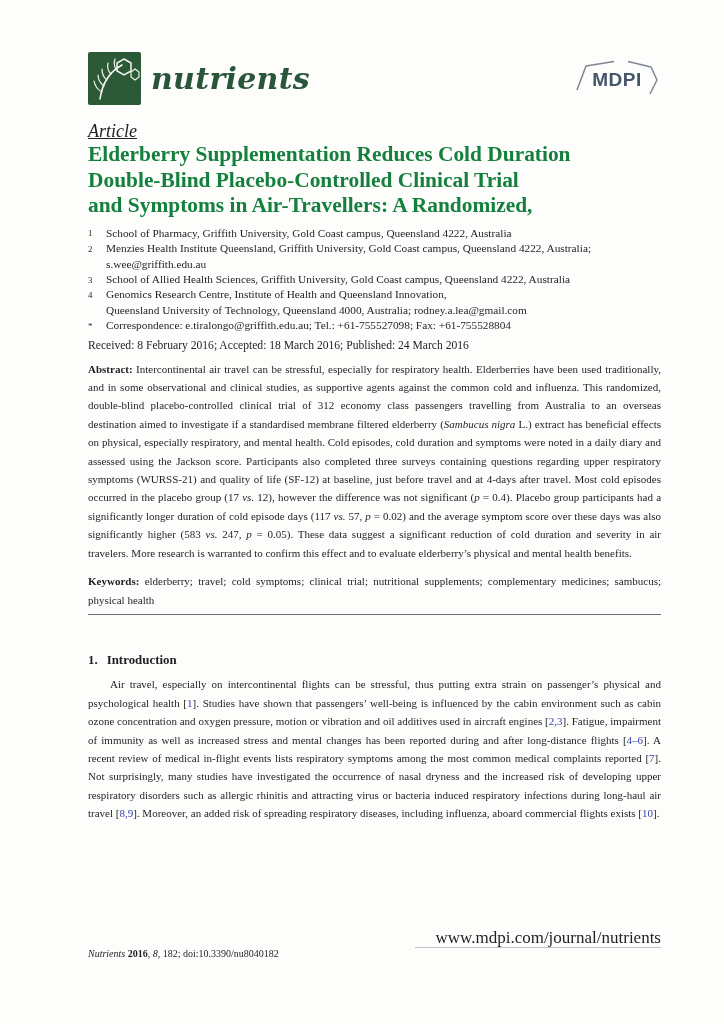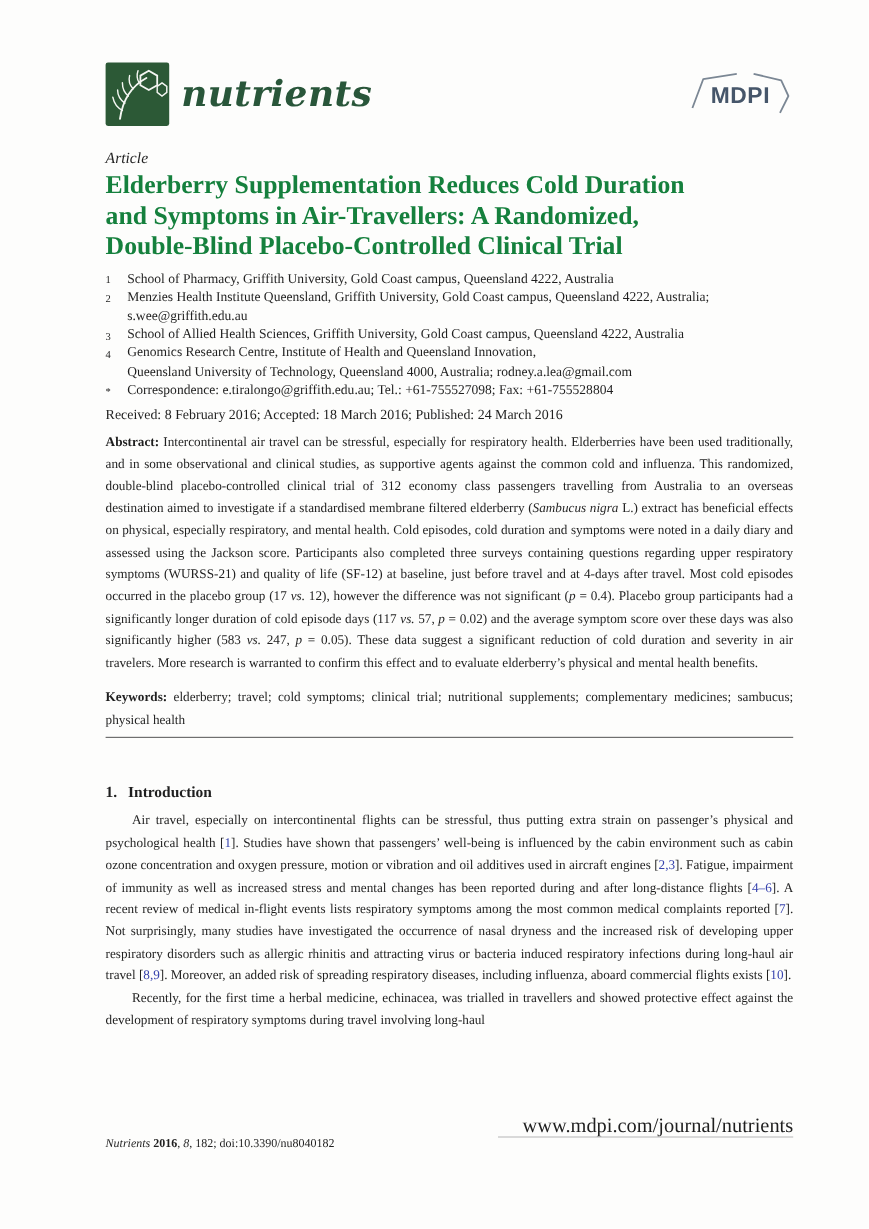--- a/index.html
+++ b/index.html
@@ -21,21 +21,21 @@
   .logo-box svg { display: block; }
   .journal-name {
     font-family: "DejaVu Serif", serif;
     font-style: italic; font-weight: bold;
     font-size: 30px; color: #29563a;
     margin-left: 10px; letter-spacing: 0.3px;
   }
   .mdpi-logo svg { display: block; }
 
   
-  .article-label { margin-top: 19px; font-style: italic; font-size: 13px; line-height: 15px; }
+  .article-label { margin-top: 19px; font-style: italic; font-size: 18px; line-height: 15px; text-decoration: underline; }
   .title { margin: 3px 0 0 0; font-size: 21.4px; line-height: 25.6px; font-weight: bold; color: #15803d; }
   .title .tline { display: block; }
   .authors { margin: 11px 0 0 0; font-weight: bold; font-size: 12.6px; line-height: 16px; }
   sup.rsup { font-size: 61%; line-height: 0; position: relative; top: -0.45em; }
   .affiliations { margin-top: 7px; font-size: 11.3px; line-height: 15.4px; }
   .aff-row { display: flex; }
   .aff-marker { flex: 0 0 18px; font-size: 8.8px; position: relative; top: 0.5px; }
   .aff-text span { display: block; }
   .dates { margin: 4px 0 0 0; font-size: 11.6px; line-height: 15px; }
 
@@ -90,22 +90,22 @@
           </g>
           <text x="44" y="28" text-anchor="middle" font-family="Liberation Sans, sans-serif" font-size="19" font-weight="bold" fill="#46566a" letter-spacing="0.5">MDPI</text>
         </svg>
       </div>
     </div>
 
     <div class="article-label">Article</div>
 
     <h1 class="title">
       <span class="tline">Elderberry Supplementation Reduces Cold Duration</span>
+      <span class="tline">Double-Blind Placebo-Controlled Clinical Trial</span>
       <span class="tline">and Symptoms in Air-Travellers: A Randomized,</span>
-      <span class="tline">Double-Blind Placebo-Controlled Clinical Trial</span>
     </h1>
 
 
     <div class="affiliations">
       <div class="aff-row">
         <span class="aff-marker">1</span>
         <span class="aff-text">
             <span>School of Pharmacy, Griffith University, Gold Coast campus, Queensland 4222, Australia</span>
           </span>
       </div>
@@ -144,20 +144,19 @@
     <p class="keywords para"><span class="bd">Keywords: </span><span>elderberry; travel; cold symptoms; clinical trial; nutritional supplements; complementary medicines; sambucus; physical health</span></p>
 
     <div class="separator"></div>
 
     <h2 class="section-heading">
       <span class="snum">1.</span>
       <span>Introduction</span>
     </h2>
 
     <p class="body-para para"><span>Air travel, especially on intercontinental flights can be stressful, thus putting extra strain on passenger’s physical and psychological health [</span><span class="cite">1</span><span>]. Studies have shown that passengers’ well-being is influenced by the cabin environment such as cabin ozone concentration and oxygen pressure, motion or vibration and oil additives used in aircraft engines [</span><span class="cite">2,3</span><span>]. Fatigue, impairment of immunity as well as increased stress and mental changes has been reported during and after long-distance flights [</span><span class="cite">4–6</span><span>]. A recent review of medical in-flight events lists respiratory symptoms among the most common medical complaints reported [</span><span class="cite">7</span><span>]. Not surprisingly, many studies have investigated the occurrence of nasal dryness and the increased risk of developing upper respiratory disorders such as allergic rhinitis and attracting virus or bacteria induced respiratory infections during long-haul air travel [</span><span class="cite">8,9</span><span>]. Moreover, an added risk of spreading respiratory diseases, including influenza, aboard commercial flights exists [</span><span class="cite">10</span><span>].</span></p>
-    <p class="body-para para"><span>Recently, for the first time a herbal medicine, echinacea, was trialled in travellers and showed protective effect against the development of respiratory symptoms during travel involving long-haul</span></p>
 
   </div>
 
   <div class="footer-line"></div>
   <div class="footer-left"><span class="it">Nutrients </span><span class="bd">2016</span><span>, </span><span class="it">8</span><span>, 182; doi:10.3390/nu8040182</span></div>
   <div class="footer-right">www.mdpi.com/journal/nutrients</div>
 </div>
 
 </body></html>

